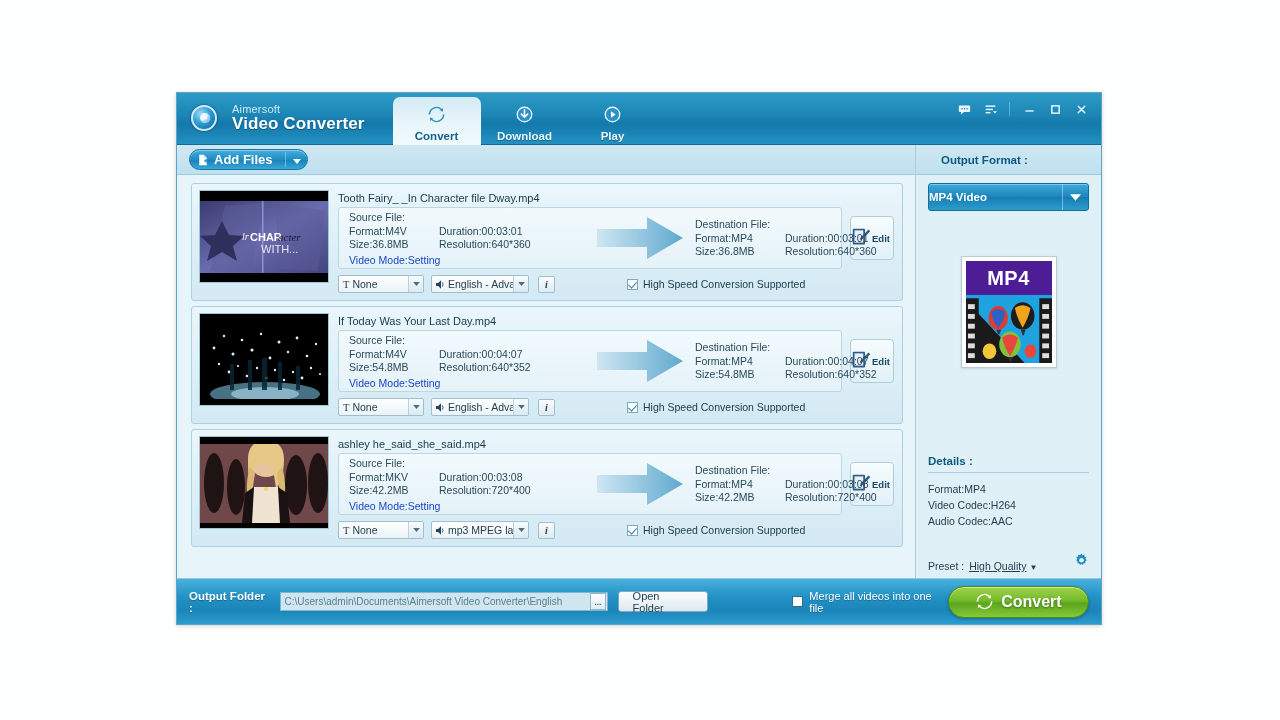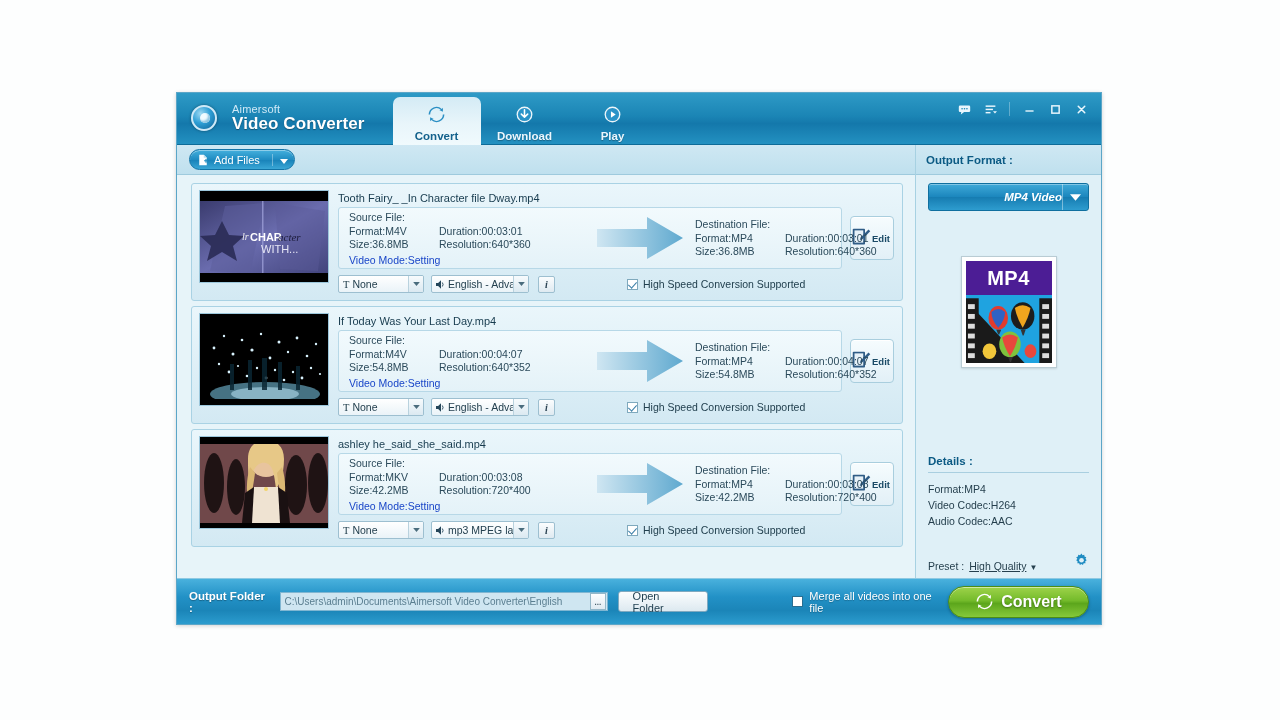--- a/index.html
+++ b/index.html
@@ -75,28 +75,28 @@
     background: linear-gradient(to bottom,#cfe8f3 0%, #bfe0ee 100%);
     display: flex; align-items: center;
     border-bottom: 1px solid #9ecadd;
     position: relative;
   }
   .addfiles {
     margin-left: 12px; height: 21px;
     background: linear-gradient(to bottom,#45b0dd 0%, #1f8cc2 50%, #1781b8 51%, #3aa7d6 100%);
     border: 1px solid #1173a6; border-radius: 11px;
     display: flex; align-items: center; padding: 0 6px 0 7px;
-    color: #fff; font-size: 11px; font-weight: normal; cursor: pointer;
+    color: #fff; font-size: 13px; font-weight: bold; cursor: pointer;
     box-shadow: inset 0 1px 0 rgba(255,255,255,.4);
   }
   .addfiles .caret { margin-left: 12px; border-left: 1px solid rgba(255,255,255,.35); padding-left: 7px; }
   .outfmt-label {
     position: absolute; left: 738px; top: 0; height: 30px;
     width: 188px;
-    display: flex; align-items: center; padding-left: 10px;
+    display: flex; align-items: center; padding-left: 25px;
     font-size: 11.5px; font-weight: bold; color: #0b5a84;
     border-left: 1px solid #a7d1e2;
   }
 
   
   .body { flex: 1; display: flex; min-height: 0; }
   .filelist {
     width: 738px;
     background: #e7f4f9;
     padding: 8px 12px 0 14px;
@@ -194,21 +194,21 @@
   }
 
   
   .fmtbtn {
     height: 28px; display: flex; align-items: center;
     background: linear-gradient(to bottom,#3fa9d8 0%,#1b86bd 50%,#167cb1 51%,#2e9ccf 100%);
     border: 1px solid #0f6f9f; border-radius: 3px;
     color: #fff; font-size: 11.5px; font-weight: bold;
     cursor: pointer; box-shadow: inset 0 1px 0 rgba(255,255,255,.35);
   }
-  .fmtbtn .ftext { flex: 1; text-align: right; font-style: italic; }
+  .fmtbtn .ftext { flex: 1; text-align: left; }
   .fmtbtn .fcaret { width: 26px; border-left: 1px solid rgba(255,255,255,.4);
                     display: flex; align-items: center; justify-content: center; height: 100%; }
 
   .fmtpreview {
     width: 96px; height: 112px; margin: 45px auto 0 auto;
     background: #fff; border: 1px solid #b9ccd4; padding: 4px;
     box-shadow: 0 1px 2px rgba(0,0,0,.12);
   }
   .fmtinner { width: 100%; height: 100%; position: relative; overflow: hidden; background:#1fa3e0; }
   .fmtband {

